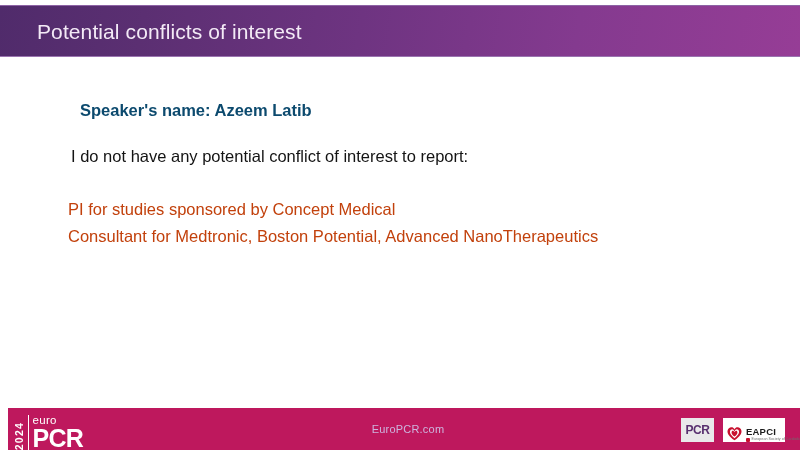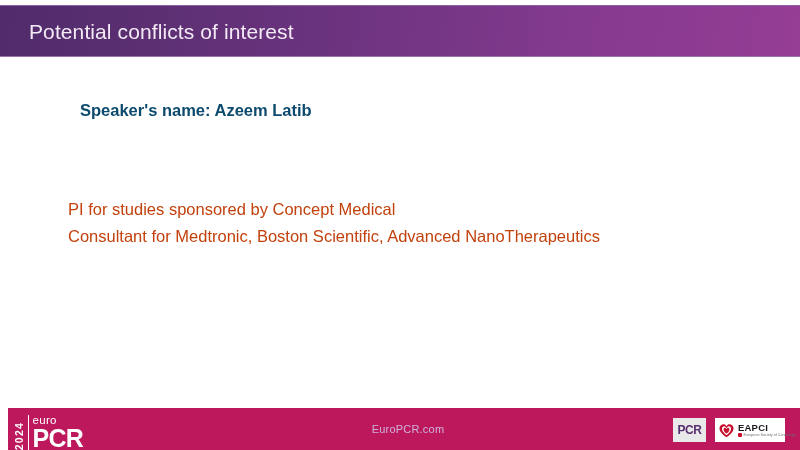--- a/index.html
+++ b/index.html
@@ -34,21 +34,21 @@
     border-bottom: 1px solid #9a74b0;
     box-sizing: border-box;
     display: flex;
     align-items: center;
   }
   .header-title {
     color: #f3eaf6;
     font-size: 21px;
     font-weight: 400;
     letter-spacing: 0.1px;
-    padding-left: 29px;
+    padding-left: 37px;
     line-height: 1;
     white-space: nowrap;
   }
 
   
   .body-area {
     position: absolute;
     left: 0;
     top: 58px;
     width: 800px;
@@ -170,25 +170,25 @@
     justify-content: center;
   }
   .pcr-badge-text {
     color: #58306f;
     font-size: 12px;
     font-weight: bold;
     letter-spacing: -0.4px;
     line-height: 1;
   }
   .eapci-badge {
-    width: 70px;
+    width: 62px;
     height: 24px;
     background: #ffffff;
     display: flex;
-    align-items: center;
+    align-items: flex-end;
     padding: 0 3px;
     box-sizing: border-box;
     gap: 3px;
   }
   .eapci-heart {
     width: 17px;
     height: 17px;
     flex: 0 0 auto;
   }
   .eapci-text {
@@ -231,24 +231,25 @@
 <div class="slide">
 
   <div class="header-bar">
     <div class="header-title">Potential conflicts of interest</div>
   </div>
 
   <div class="body-area">
 
     <div class="speaker-line">Speaker's name: Azeem Latib</div>
 
+    <div class="declaration-line">I do not have any potential conflict of interest to report:</div>
 
     <div class="disclosures">
       <div class="disclosure-item">PI for studies sponsored by Concept Medical</div>
-      <div class="disclosure-item">Consultant for Medtronic, Boston Scientific, Advanced NanoTherapeutics</div>
+      <div class="disclosure-item">Consultant for Medtronic, Boston Potential, Advanced NanoTherapeutics</div>
     </div>
 
   </div>
 
   <div class="footer-bar">
     <div class="footer-url">EuroPCR.com</div>
   </div>
 
   <div class="europcr-logo">
     <div class="logo-year">2024</div>

